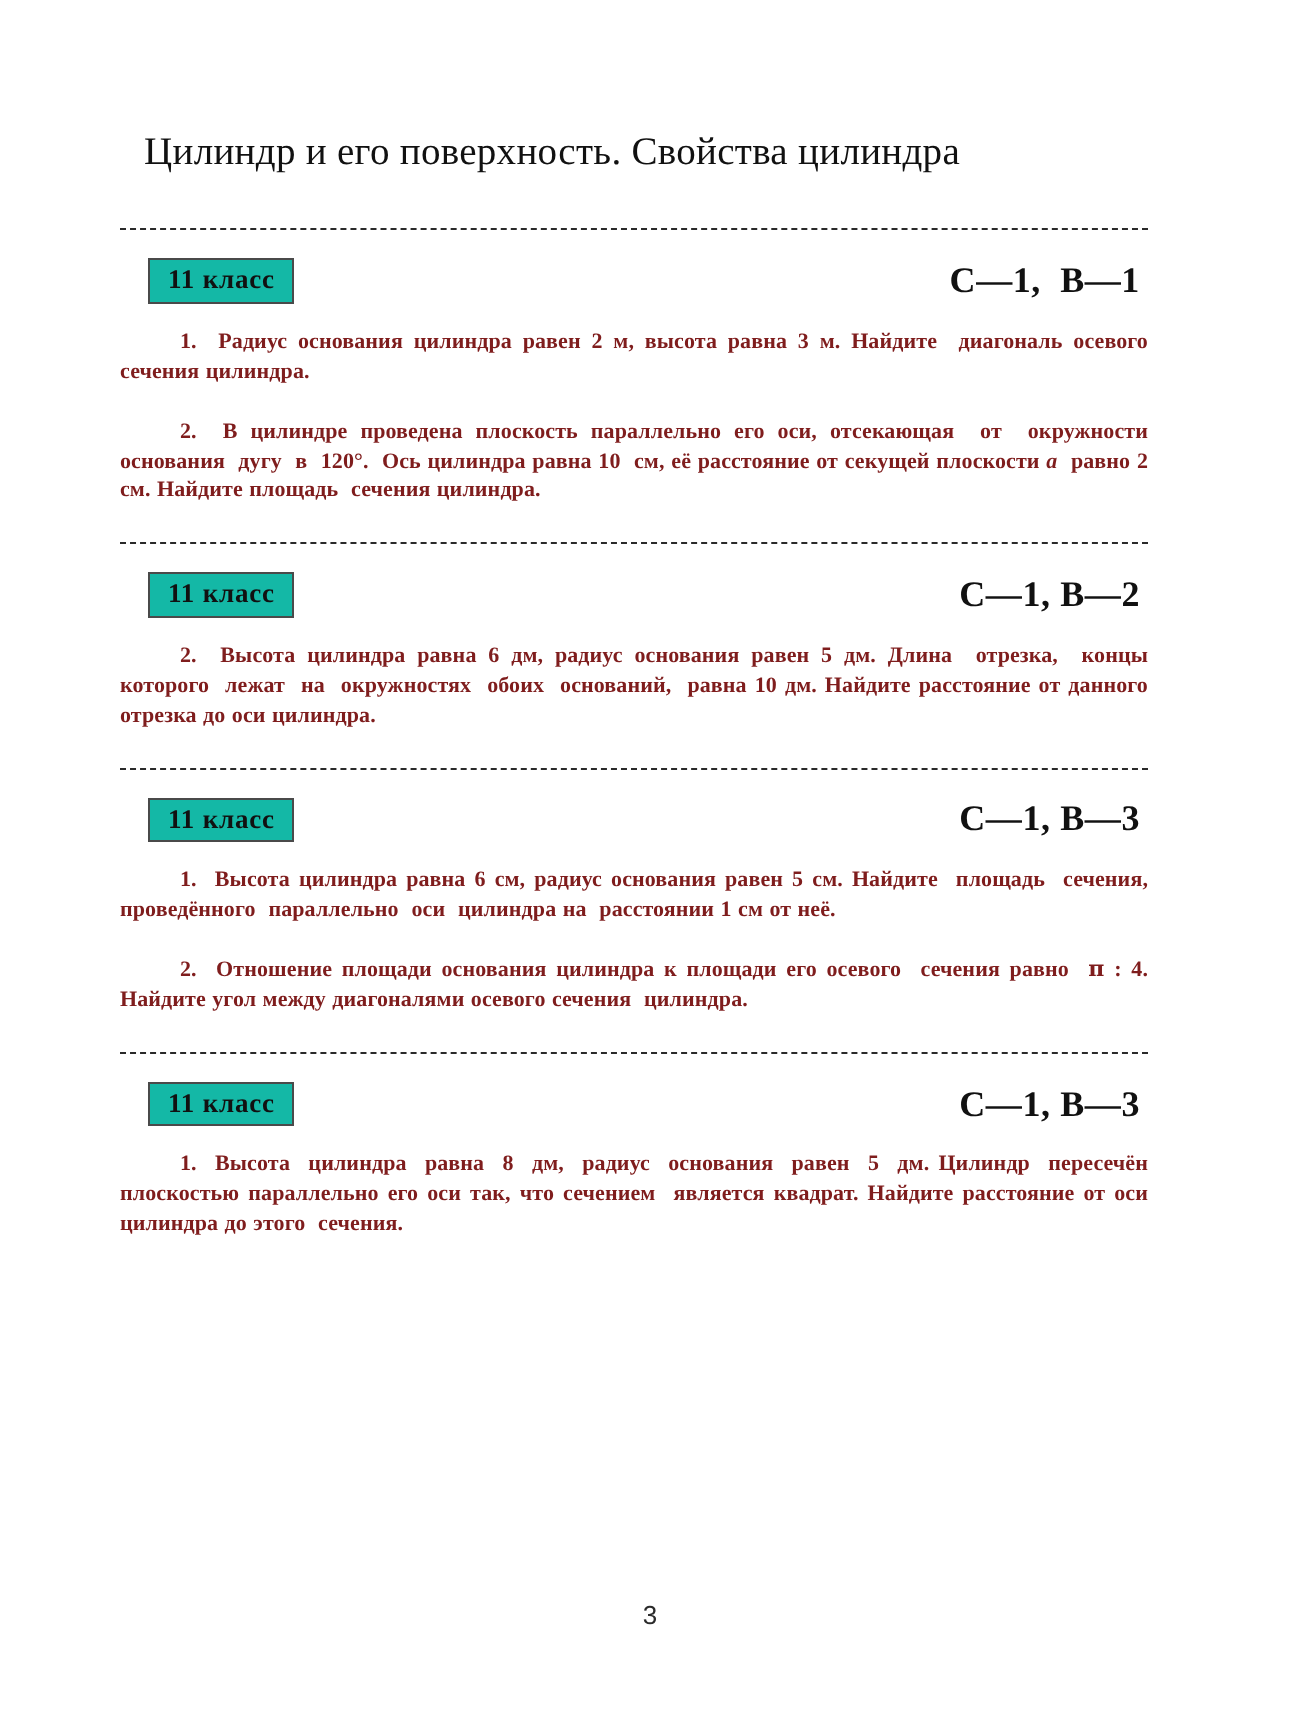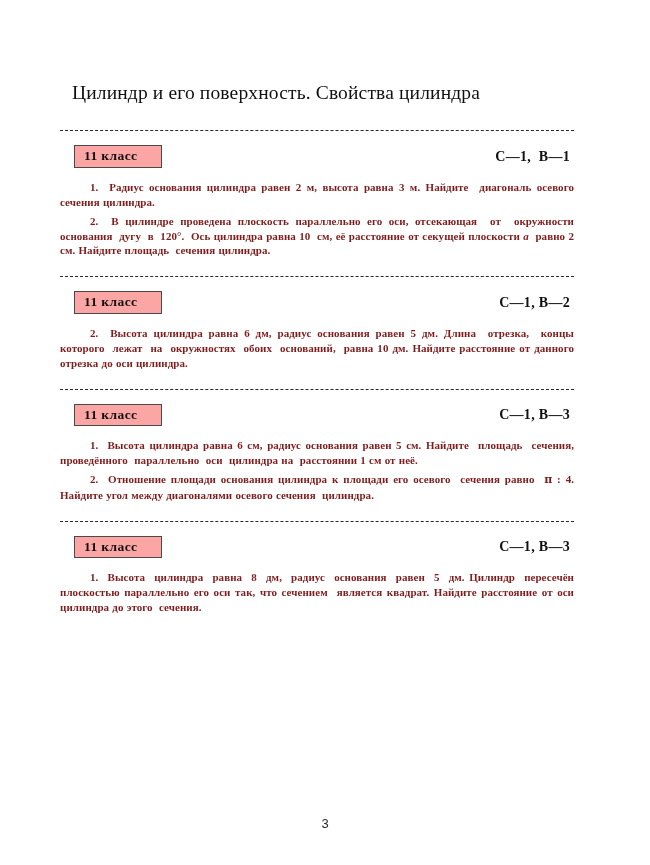--- a/index.html
+++ b/index.html
@@ -11,21 +11,21 @@
     width: 650px;
     height: 865px;
     position: relative;
     font-family: "Liberation Serif", "DejaVu Serif", serif;
     color: #1a1a1a;
     overflow: hidden;
   }
 
   .page {
     position: absolute;
-    left: 0; top: 16px;
+    left: 0; top: 0;
     width: 650px;
     height: 621px;
     background: #fff;
     text-decoration: underline;
   }
 
   .content {
     position: absolute;
     left: 60px;
     top: 0;
@@ -63,32 +63,32 @@
     align-items: center;
     justify-content: space-between;
     padding-top: 14px;
     padding-left: 14px;
     padding-right: 2px;
   }
 
   .grade-box {
     display: inline-block;
     border: 1.3px solid #4a4a4a;
-    padding: 2px 24px 3px 9px;
+    padding: 2px 9px 3px 9px;
     font-size: 13.5px;
     font-weight: 700;
     letter-spacing: 0.4px;
     line-height: 1.18;
     color: #111;
-    background: #fca5a5;
+    background: #14b8a6;
     white-space: nowrap;
   }
 
   .variant-label {
-    font-size: 14px;
+    font-size: 18px;
     font-weight: 700;
     letter-spacing: 0.3px;
     color: #111;
     white-space: pre;
     padding-right: 2px;
   }
 
   
   .problems {
     padding-top: 12px;
@@ -104,21 +104,21 @@
     text-justify: inter-word;
     margin: 0 0 0 0;
     text-indent: 30px;
     color: #7f1d1d;
     letter-spacing: 0.05px;
     word-spacing: 0.4px;
     white-space: pre-wrap;
     hyphens: manual;
   }
 
-  .problem + .problem { margin-top: 4px; }
+  .problem + .problem { margin-top: 15px; }
 
   .num { font-weight: 700; }
 
   i, .math-italic {
     font-style: italic;
     font-weight: 700;
     font-family: "Liberation Serif", "DejaVu Serif", serif;
   }
 
   .pi {

